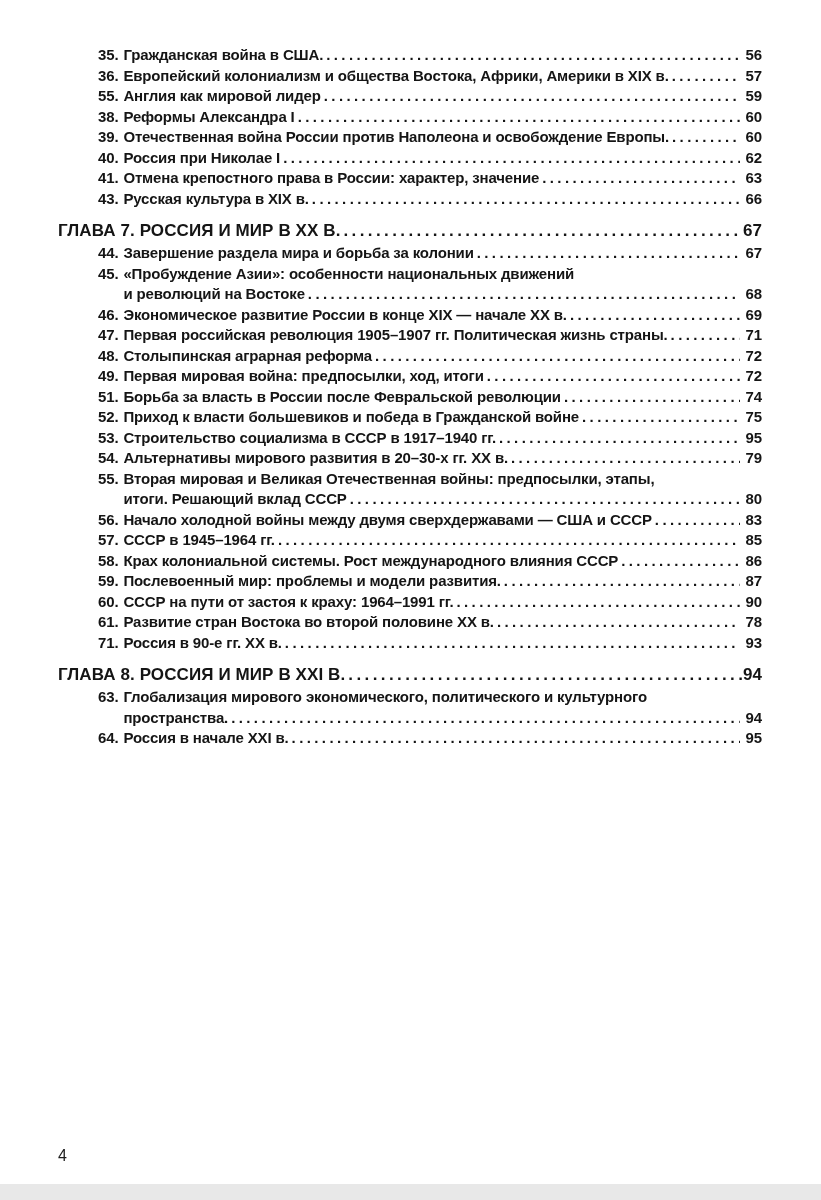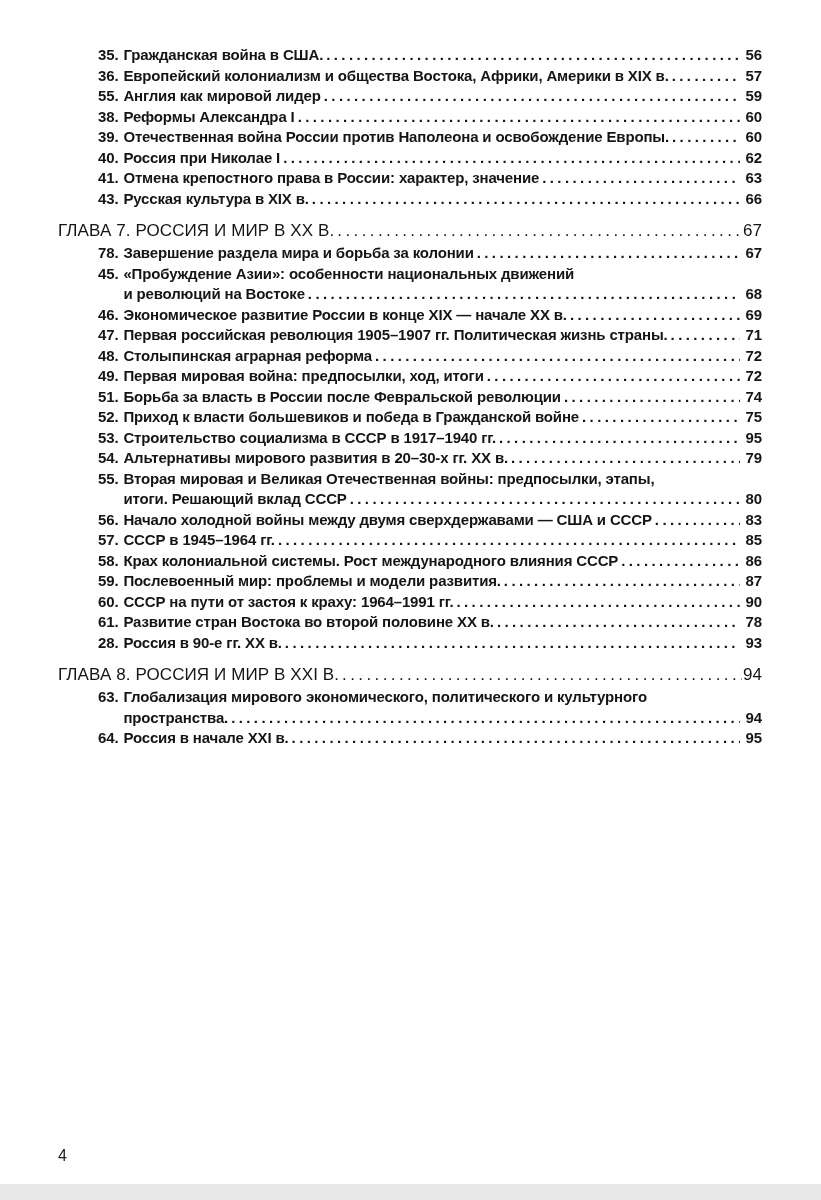--- a/index.html
+++ b/index.html
@@ -30,21 +30,21 @@
   }
   .dots::after {
     letter-spacing: 3.4px;
     content: "........................................................................................................................................................................................................";
   }
   .pg { flex: 0 0 auto; padding-left: 6px; }
 
   .chapter {
     font-size: 17px;
     line-height: 23px;
-    font-weight: 400;
+    font-weight: 700;
     letter-spacing: 0.1px;
     margin-top: 10px;
     margin-bottom: 1px;
     text-align: center;
   }
   .chapter .pg { padding-left: 1px; }
 
   .entry {
     display: flex;
     margin-left: 40px;
@@ -152,21 +152,21 @@
           </div>
         </div>
       </div>
       <div class="section">
         <div class="chapter line">
           <span class="txt">ГЛАВА 7. РОССИЯ И МИР В XX В.</span>
           <span class="dots"></span>
           <span class="pg">67</span>
         </div>
         <div class="entry">
-          <span class="num">78.</span>
+          <span class="num">44.</span>
           <div class="body">
             <div class="line">
               <span class="txt">Завершение раздела мира и борьба за колонии</span>
               <span class="dots"></span>
               <span class="pg">67</span>
             </div>
           </div>
         </div>
         <div class="entry">
           <span class="num">45.</span>
@@ -328,21 +328,21 @@
           <span class="num">61.</span>
           <div class="body">
             <div class="line">
               <span class="txt">Развитие стран Востока во второй половине XX в.</span>
               <span class="dots"></span>
               <span class="pg">78</span>
             </div>
           </div>
         </div>
         <div class="entry">
-          <span class="num">28.</span>
+          <span class="num">71.</span>
           <div class="body">
             <div class="line">
               <span class="txt">Россия в 90-е гг. XX в.</span>
               <span class="dots"></span>
               <span class="pg">93</span>
             </div>
           </div>
         </div>
       </div>
       <div class="section">

